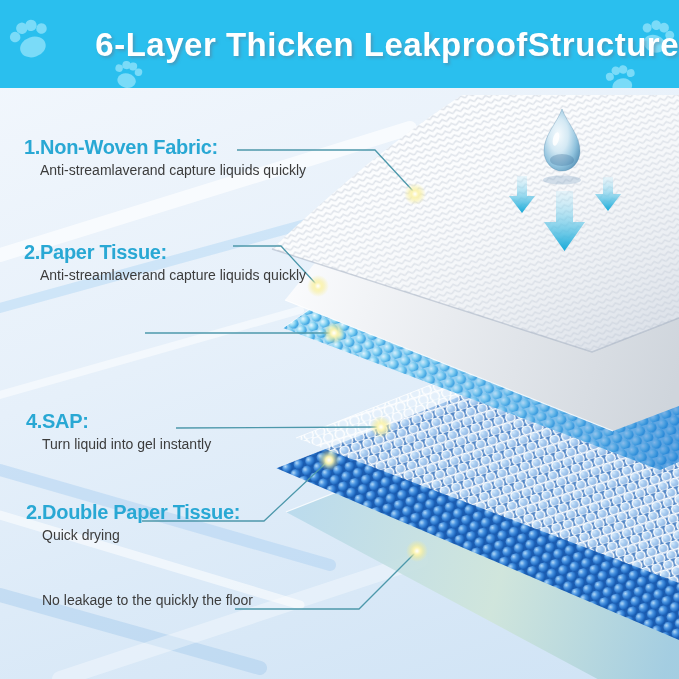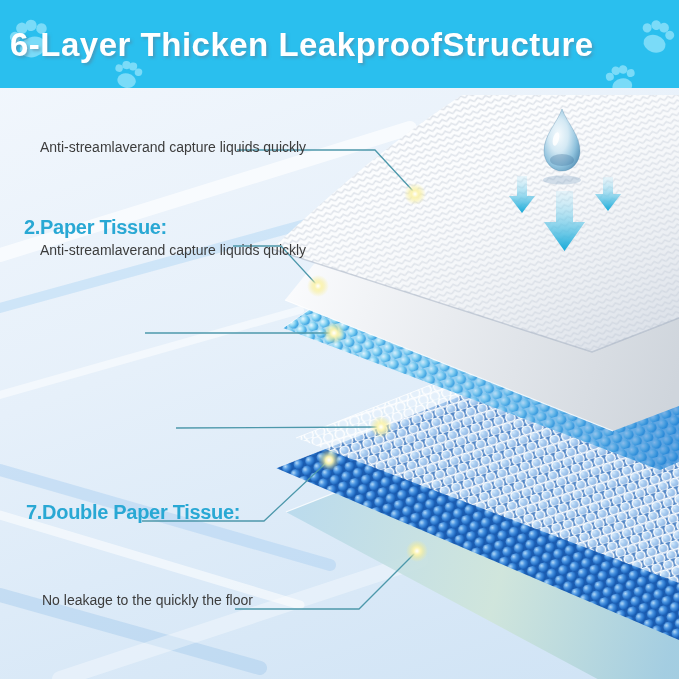--- a/index.html
+++ b/index.html
@@ -6,31 +6,31 @@
   .stage{
     position:relative;width:679px;height:679px;overflow:hidden;
     font-family:"Liberation Sans",sans-serif;
     background:linear-gradient(160deg,#f4f8fd 0%,#e6f0fa 45%,#cfe3f5 100%);
   }
   .hdr{
     position:absolute;top:0;left:0;width:679px;height:88px;
     background:#2abfee;z-index:3;overflow:hidden;
   }
   .hdr h1{
-    position:relative;margin:0;line-height:90px;text-align:left;
+    position:relative;margin:0;line-height:90px;text-align:right;
     font-size:33px;font-weight:bold;color:#ffffff;letter-spacing:.5px;
-    text-shadow:2px 2px 3px rgba(90,130,155,.55);z-index:2;padding-left:10px;
+    text-shadow:2px 2px 3px rgba(90,130,155,.55);z-index:2;
   }
   .paws{position:absolute;top:0;left:0;z-index:1;}
   svg.diagram{position:absolute;top:0;left:0;z-index:1;}
   .lab{position:absolute;z-index:4;}
   .lab h2{margin:0;font-size:20px;font-weight:bold;color:#29a8d4;letter-spacing:-.3px;white-space:nowrap;}
   .lab p{margin:3px 0 0 16px;font-size:14px;color:#3c3c3c;white-space:nowrap;}
   .l1{top:136px;left:24px;}
-  .l2{top:216px;left:24px;}
+  .l2{top:241px;left:24px;}
   .l3{top:313px;left:26px;}
   .l4{top:410px;left:26px;}
   .l5{top:501px;left:26px;}
   .l6{top:589px;left:26px;}
 </style>
 </head>
 <body>
 
 <div class="stage">
 
@@ -191,28 +191,34 @@
       </defs>
       <use href="#paw" transform="translate(30,38) scale(2.1) rotate(-18)"></use>
       <use href="#paw" transform="translate(128,74) scale(1.5) rotate(12)"></use>
       <use href="#paw" transform="translate(657,36) scale(1.8) rotate(18)"></use>
       <use href="#paw" transform="translate(621,79) scale(1.6) rotate(-10)"></use>
     </svg>
     <h1>6-Layer Thicken LeakproofStructure</h1>
   </div>
 
   <div class="lab l1">
+    <h2>1.Non-Woven Fabric:</h2>
     <p>Anti-streamlaverand capture liquids quickly</p>
   </div>
   <div class="lab l2">
     <h2>2.Paper Tissue:</h2>
     <p>Anti-streamlaverand capture liquids quickly</p>
   </div>
   <div class="lab l3">
   </div>
+  <div class="lab l4">
+    <h2>4.SAP:</h2>
+    <p>Turn liquid into gel instantly</p>
+  </div>
   <div class="lab l5">
-    <h2>7.Double Paper Tissue:</h2>
+    <h2>2.Double Paper Tissue:</h2>
+    <p>Quick drying</p>
   </div>
   <div class="lab l6">
     <p>No leakage to the quickly the floor</p>
   </div>
 
 </div>
 
 </body></html>

